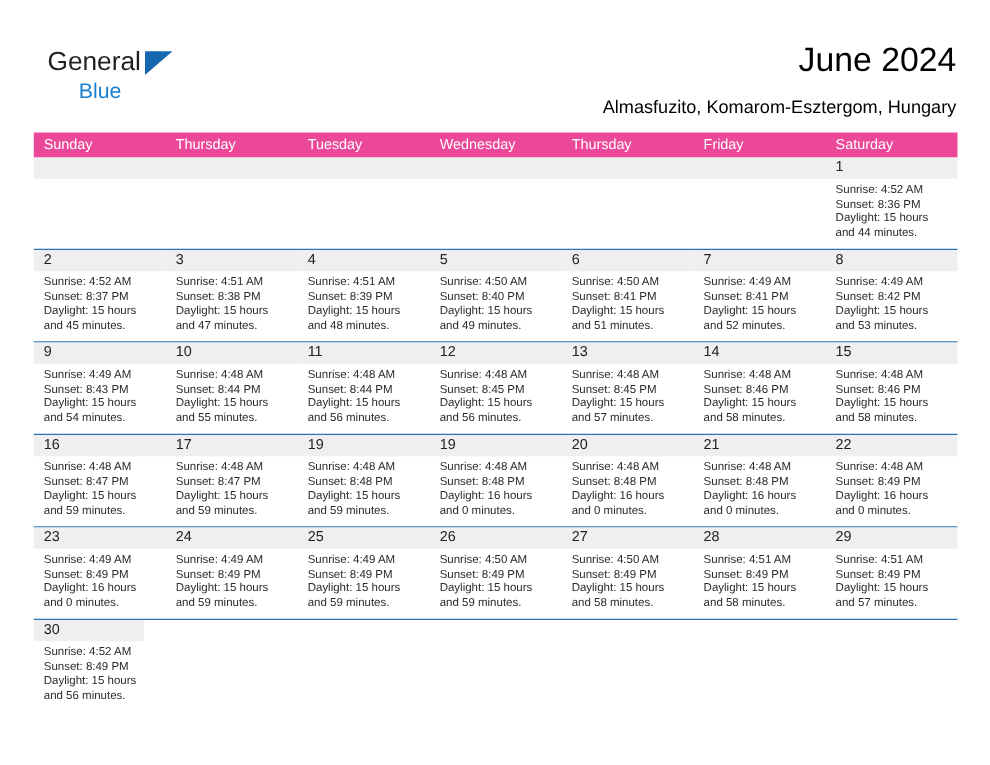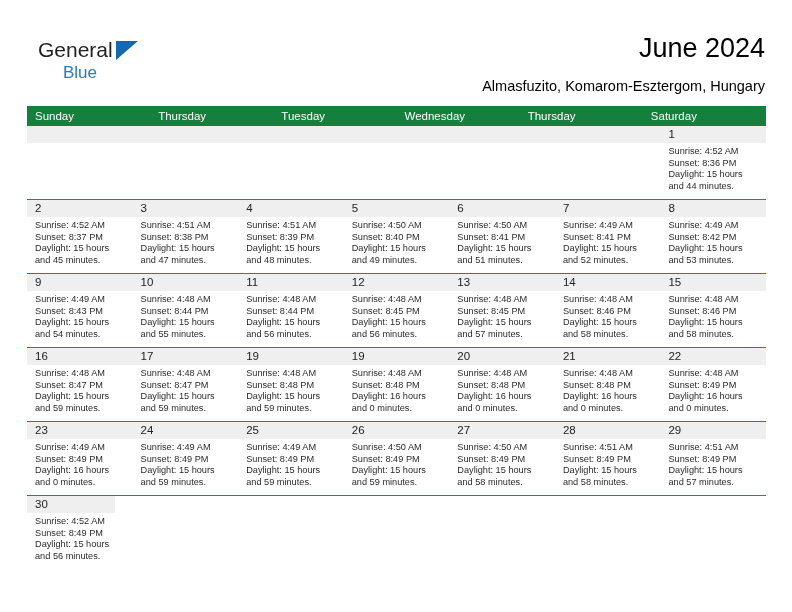--- a/index.html
+++ b/index.html
@@ -89,21 +89,21 @@
   
   .calendar {
     position: absolute;
     left: 27px;
     top: 106px;
     width: 739px;
   }
   .cal-head {
     display: flex;
     width: 100%;
-    background: #15803d;
+    background: #ec4899;
     height: 20px;
     justify-content: space-between;
   }
   .cal-head .hcell {
     flex: 1 1 0;
     color: #ffffff;
     font-size: 11.5px;
     line-height: 20px;
     padding-left: 8px;
     box-sizing: border-box;
@@ -177,20 +177,21 @@
     <div class="subtitle">Almasfuzito, Komarom-Esztergom, Hungary</div>
   </div>
 
   <div class="calendar">
     <div class="cal-head" id="cal-head">
         <div class="hcell">Sunday</div>
         <div class="hcell">Thursday</div>
         <div class="hcell">Tuesday</div>
         <div class="hcell">Wednesday</div>
         <div class="hcell">Thursday</div>
+        <div class="hcell">Friday</div>
         <div class="hcell">Saturday</div>
       </div>
     <div class="cal-body" id="cal-body">
         <div class="week">
           <div class="daycell empty">
             <div class="daynum-band"></div>
           </div>
           <div class="daycell empty">
             <div class="daynum-band"></div>
           </div>

